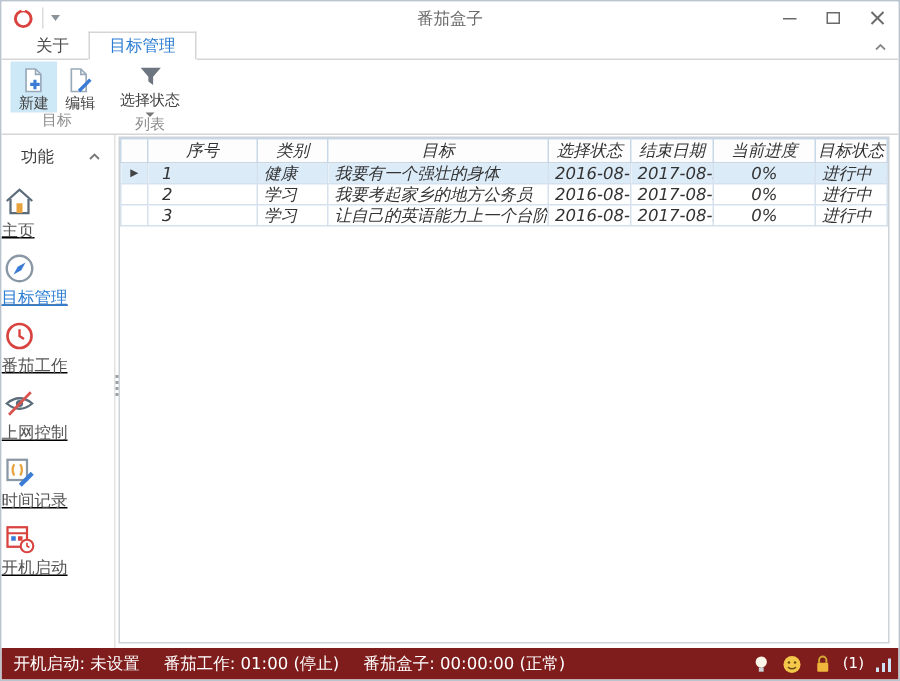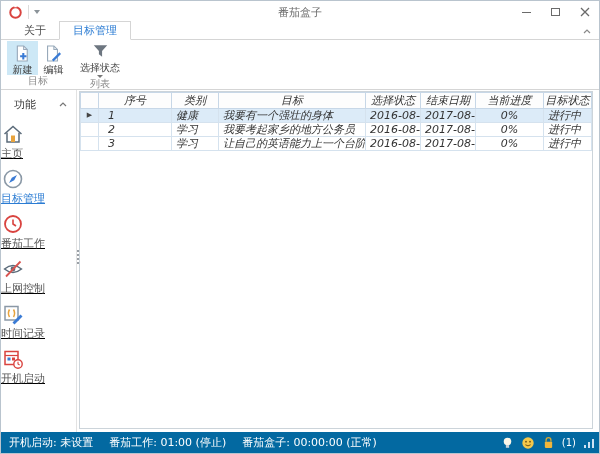--- a/index.html
+++ b/index.html
@@ -51,21 +51,21 @@
   .content-panel { flex: 1; margin: 1px 6px 5px 0; border: 1px solid #ccd4da; background: #fff; overflow: hidden; }
   table.grid { border-collapse: collapse; width: 100%; table-layout: fixed; font-size: 11px; font-style: italic; }
   .grid th { height: 16px; font-weight: normal; color: #333; border: 1px solid #c7d7e7; background: #fdfdfd; white-space: nowrap; overflow: hidden; }
   .grid td { height: 14px; color: #333; border: 1px solid #d5e2ee; padding: 0 4px; white-space: nowrap; overflow: hidden; line-height: 13px; }
   .grid tr.selected td { background: #dcebf8; }
   .grid td.c-no { padding-left: 9px; }
   .grid td.center { text-align: center; }
   .grid td.sel { padding: 0; text-align: center; color: #444; font-size: 7px; }
 
   
-  .statusbar { position: absolute; left: 0; right: 0; bottom: 0; height: 21px; background: #0369a1; color: #fff; display: flex; align-items: center; font-size: 11px; padding: 0 4px 0 8px; gap: 16px; }
+  .statusbar { position: absolute; left: 0; right: 0; bottom: 0; height: 21px; background: #7f1d1d; color: #fff; display: flex; align-items: center; font-size: 11px; padding: 0 4px 0 8px; gap: 16px; }
   .sb-right { margin-left: auto; display: flex; align-items: center; gap: 7px; }
   .sb-right svg { display: block; }
   .sb-count { font-size: 10px; color: #fff; }
 </style>
 </head>
 <body>
 
 <div class="window">
 
   <div class="titlebar">

